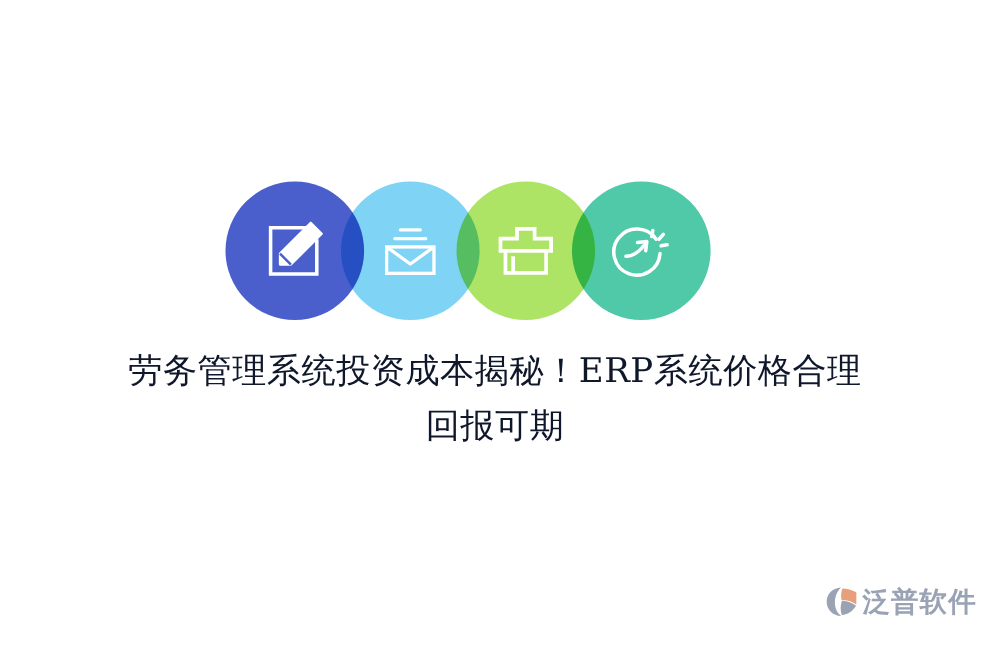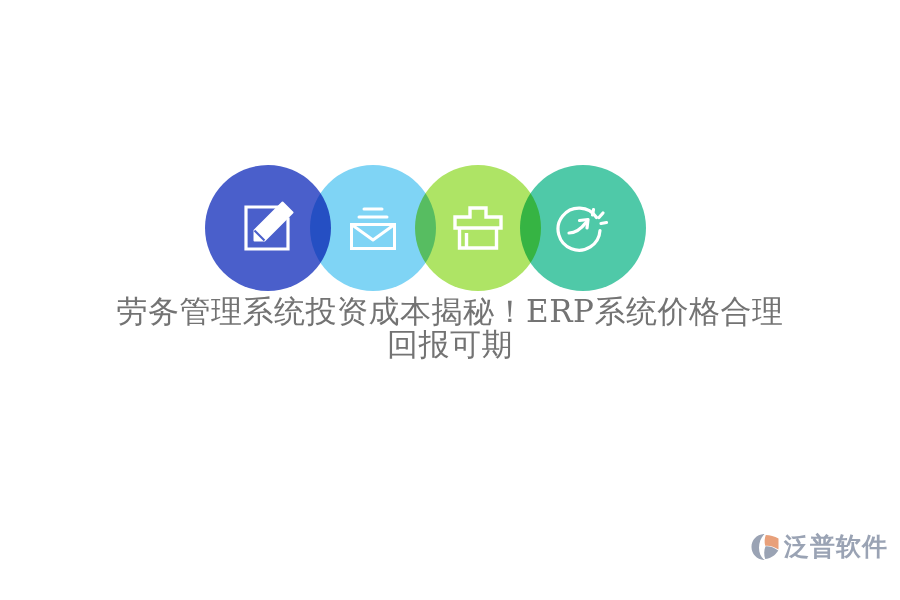--- a/index.html
+++ b/index.html
@@ -66,28 +66,28 @@
   .icon-slot-0 { left: 35px; }
   .icon-slot-1 { left: 140px; }
   .icon-slot-2 { left: 245px; }
   .icon-slot-3 { left: 350px; }
   .icon-slot svg { display: block; width: 56px; height: 56px; }
 
   
   .headline {
     position: absolute;
     left: 0;
-    top: 295px;
+    top: 312px;
     width: 900px;
     text-align: center;
     font-family: "DejaVu Serif", "Liberation Serif", serif;
     font-size: 31px;
-    line-height: 33px;
+    line-height: 50px;
     letter-spacing: 0.5px;
-    color: #737373;
+    color: #0f172a;
     font-weight: 400;
     white-space: pre-line;
   }
 
   
   .logo {
     position: absolute;
     right: 12px;
     bottom: 12px;
     width: 140px;

